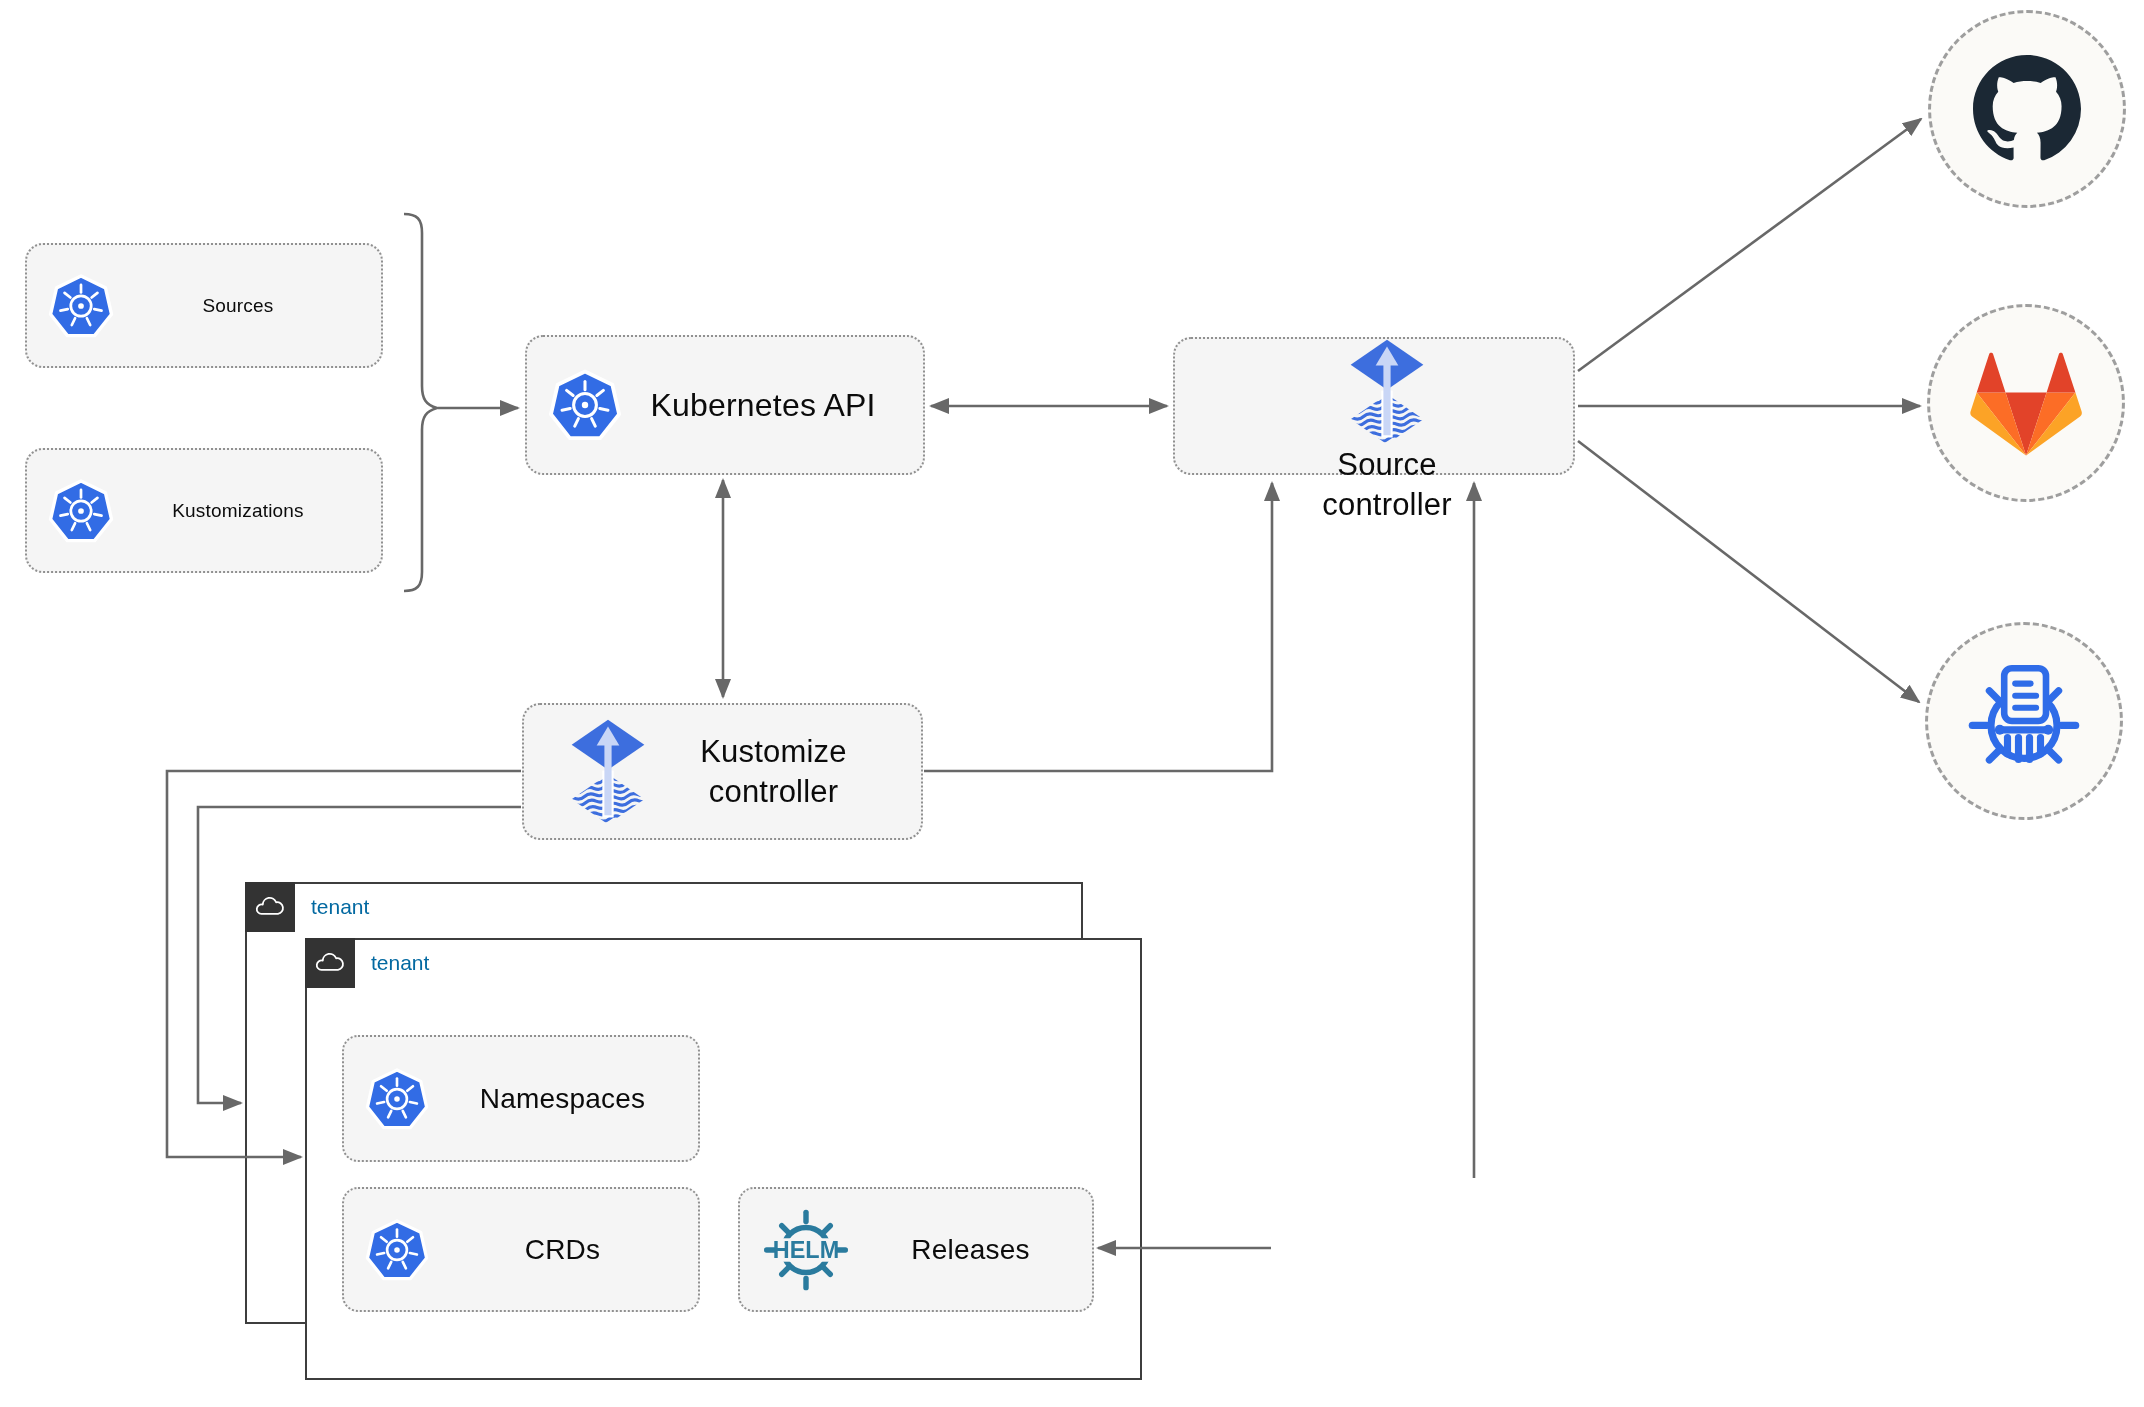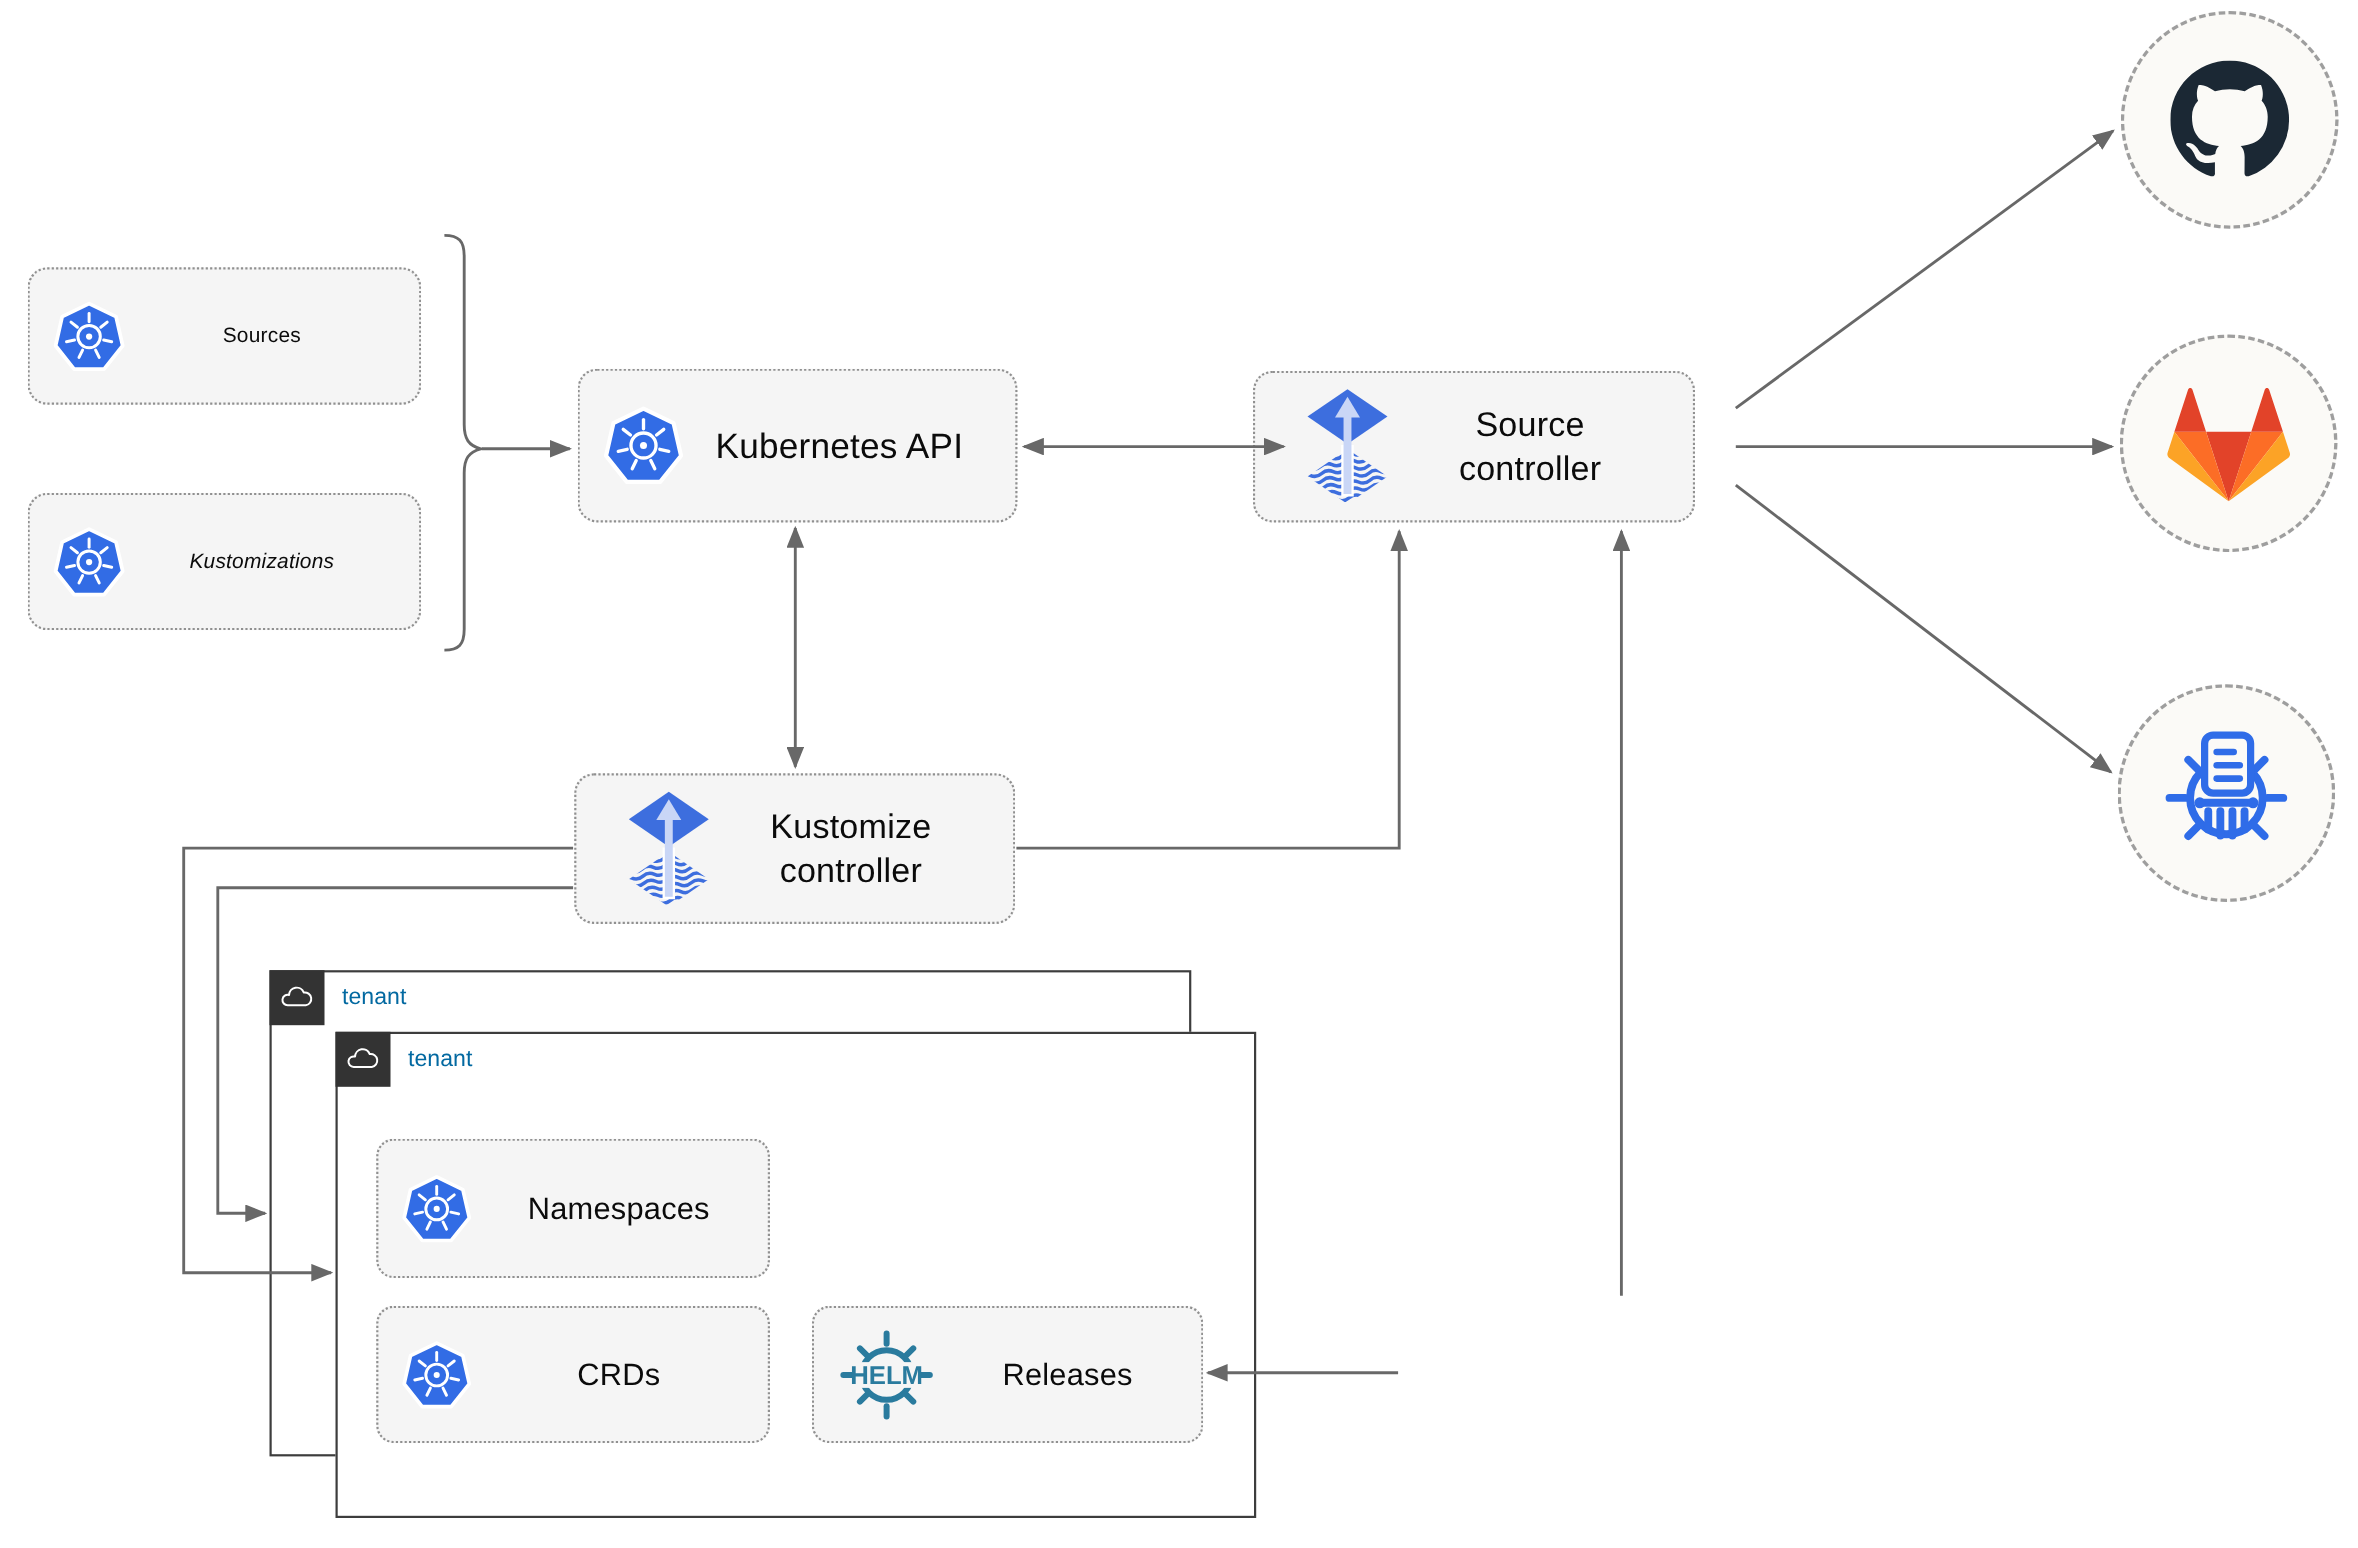--- a/index.html
+++ b/index.html
@@ -178,39 +178,39 @@
 
   <div class="node" style="left:25px;top:243px;width:358px;height:125px;">
     <span class="nicon">
       <svg width="68" height="68" viewBox="0 0 100 100">
           <use href="#sym-k8s"></use>
         </svg>
     </span>
     <span class="nlabel">Sources</span>
   </div>
 
-  <div class="node" style="left:25px;top:448px;width:358px;height:125px;font-style:italic;">
+  <div class="node" style="left:25px;top:448px;width:358px;height:125px;">
     <span class="nicon">
       <svg width="68" height="68" viewBox="0 0 100 100">
           <use href="#sym-k8s"></use>
         </svg>
     </span>
     <span class="nlabel">Kustomizations</span>
   </div>
 
   <div class="node" style="left:525px;top:335px;width:400px;height:140px;">
     <span class="nicon">
       <svg width="76" height="76" viewBox="0 0 100 100">
           <use href="#sym-k8s"></use>
         </svg>
     </span>
     <span class="nlabel" style="font-size:32px;">Kubernetes API</span>
   </div>
 
-  <div class="node" style="left:1139px;top:337px;width:402px;height:138px;padding-left:46px;">
+  <div class="node" style="left:1173px;top:337px;width:402px;height:138px;padding-left:46px;flex-direction:column;">
     <span class="nicon">
       <svg width="76" height="106" viewBox="0 0 100 140">
           <use href="#sym-flux"></use>
         </svg>
     </span>
     <span class="nlabel two-line"><span>Source controller</span></span>
   </div>
 
   <div class="node" style="left:522px;top:703px;width:401px;height:137px;padding-left:46px;justify-content:center;">
     <span class="nicon">

